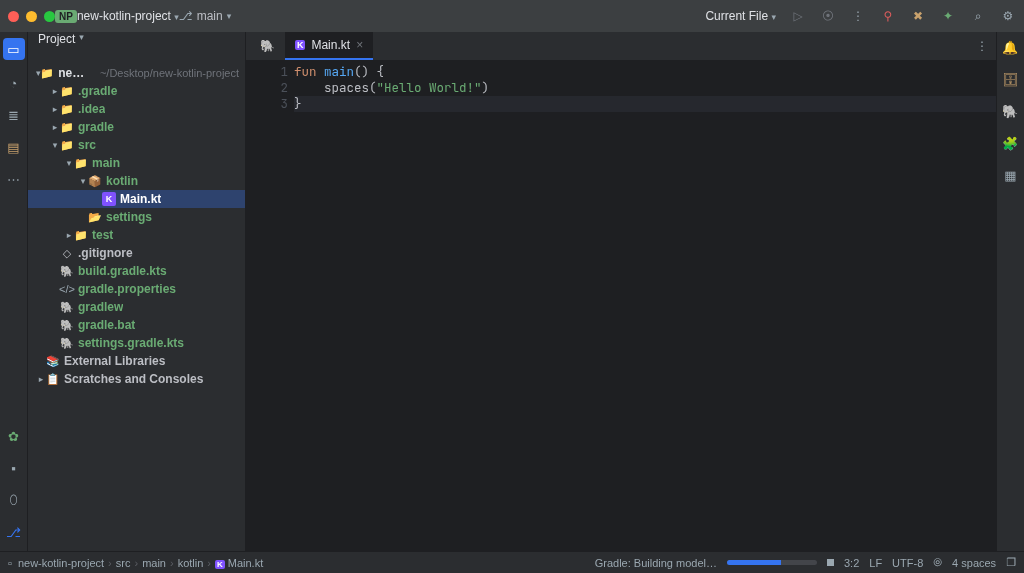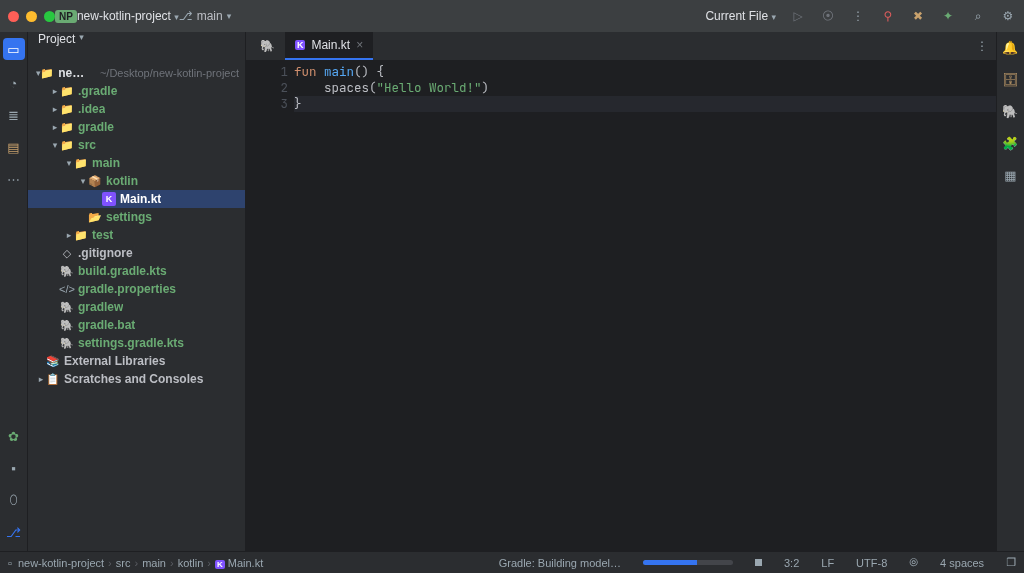--- a/index.html
+++ b/index.html
@@ -129,21 +129,21 @@
       border-top: 1px solid #1e1f22;
       display: flex;
       align-items: center;
       font-size: 11px;
       color: #9aa7b0;
       padding: 0 8px;
       gap: 6px;
     }
     .crumb { display: flex; align-items: center; gap: 4px; }
     .sep { color: #5a5d63; }
-    .sb-right { margin-left: auto; display: flex; align-items: center; gap: 22px; }
+    .sb-right { margin-left: auto; display: flex; align-items: center; gap: 10px; }
     .progress {
       width: 90px; height: 5px; background: #43454a; border-radius: 3px; overflow: hidden;
     }
     .progress .fill { height: 100%; background: #3574f0; width: 60%; }
     .stop-sq { width: 7px; height: 7px; background: #9aa7b0; }
   </style>
 </head>
 <body>
 
 <div class="titlebar">

